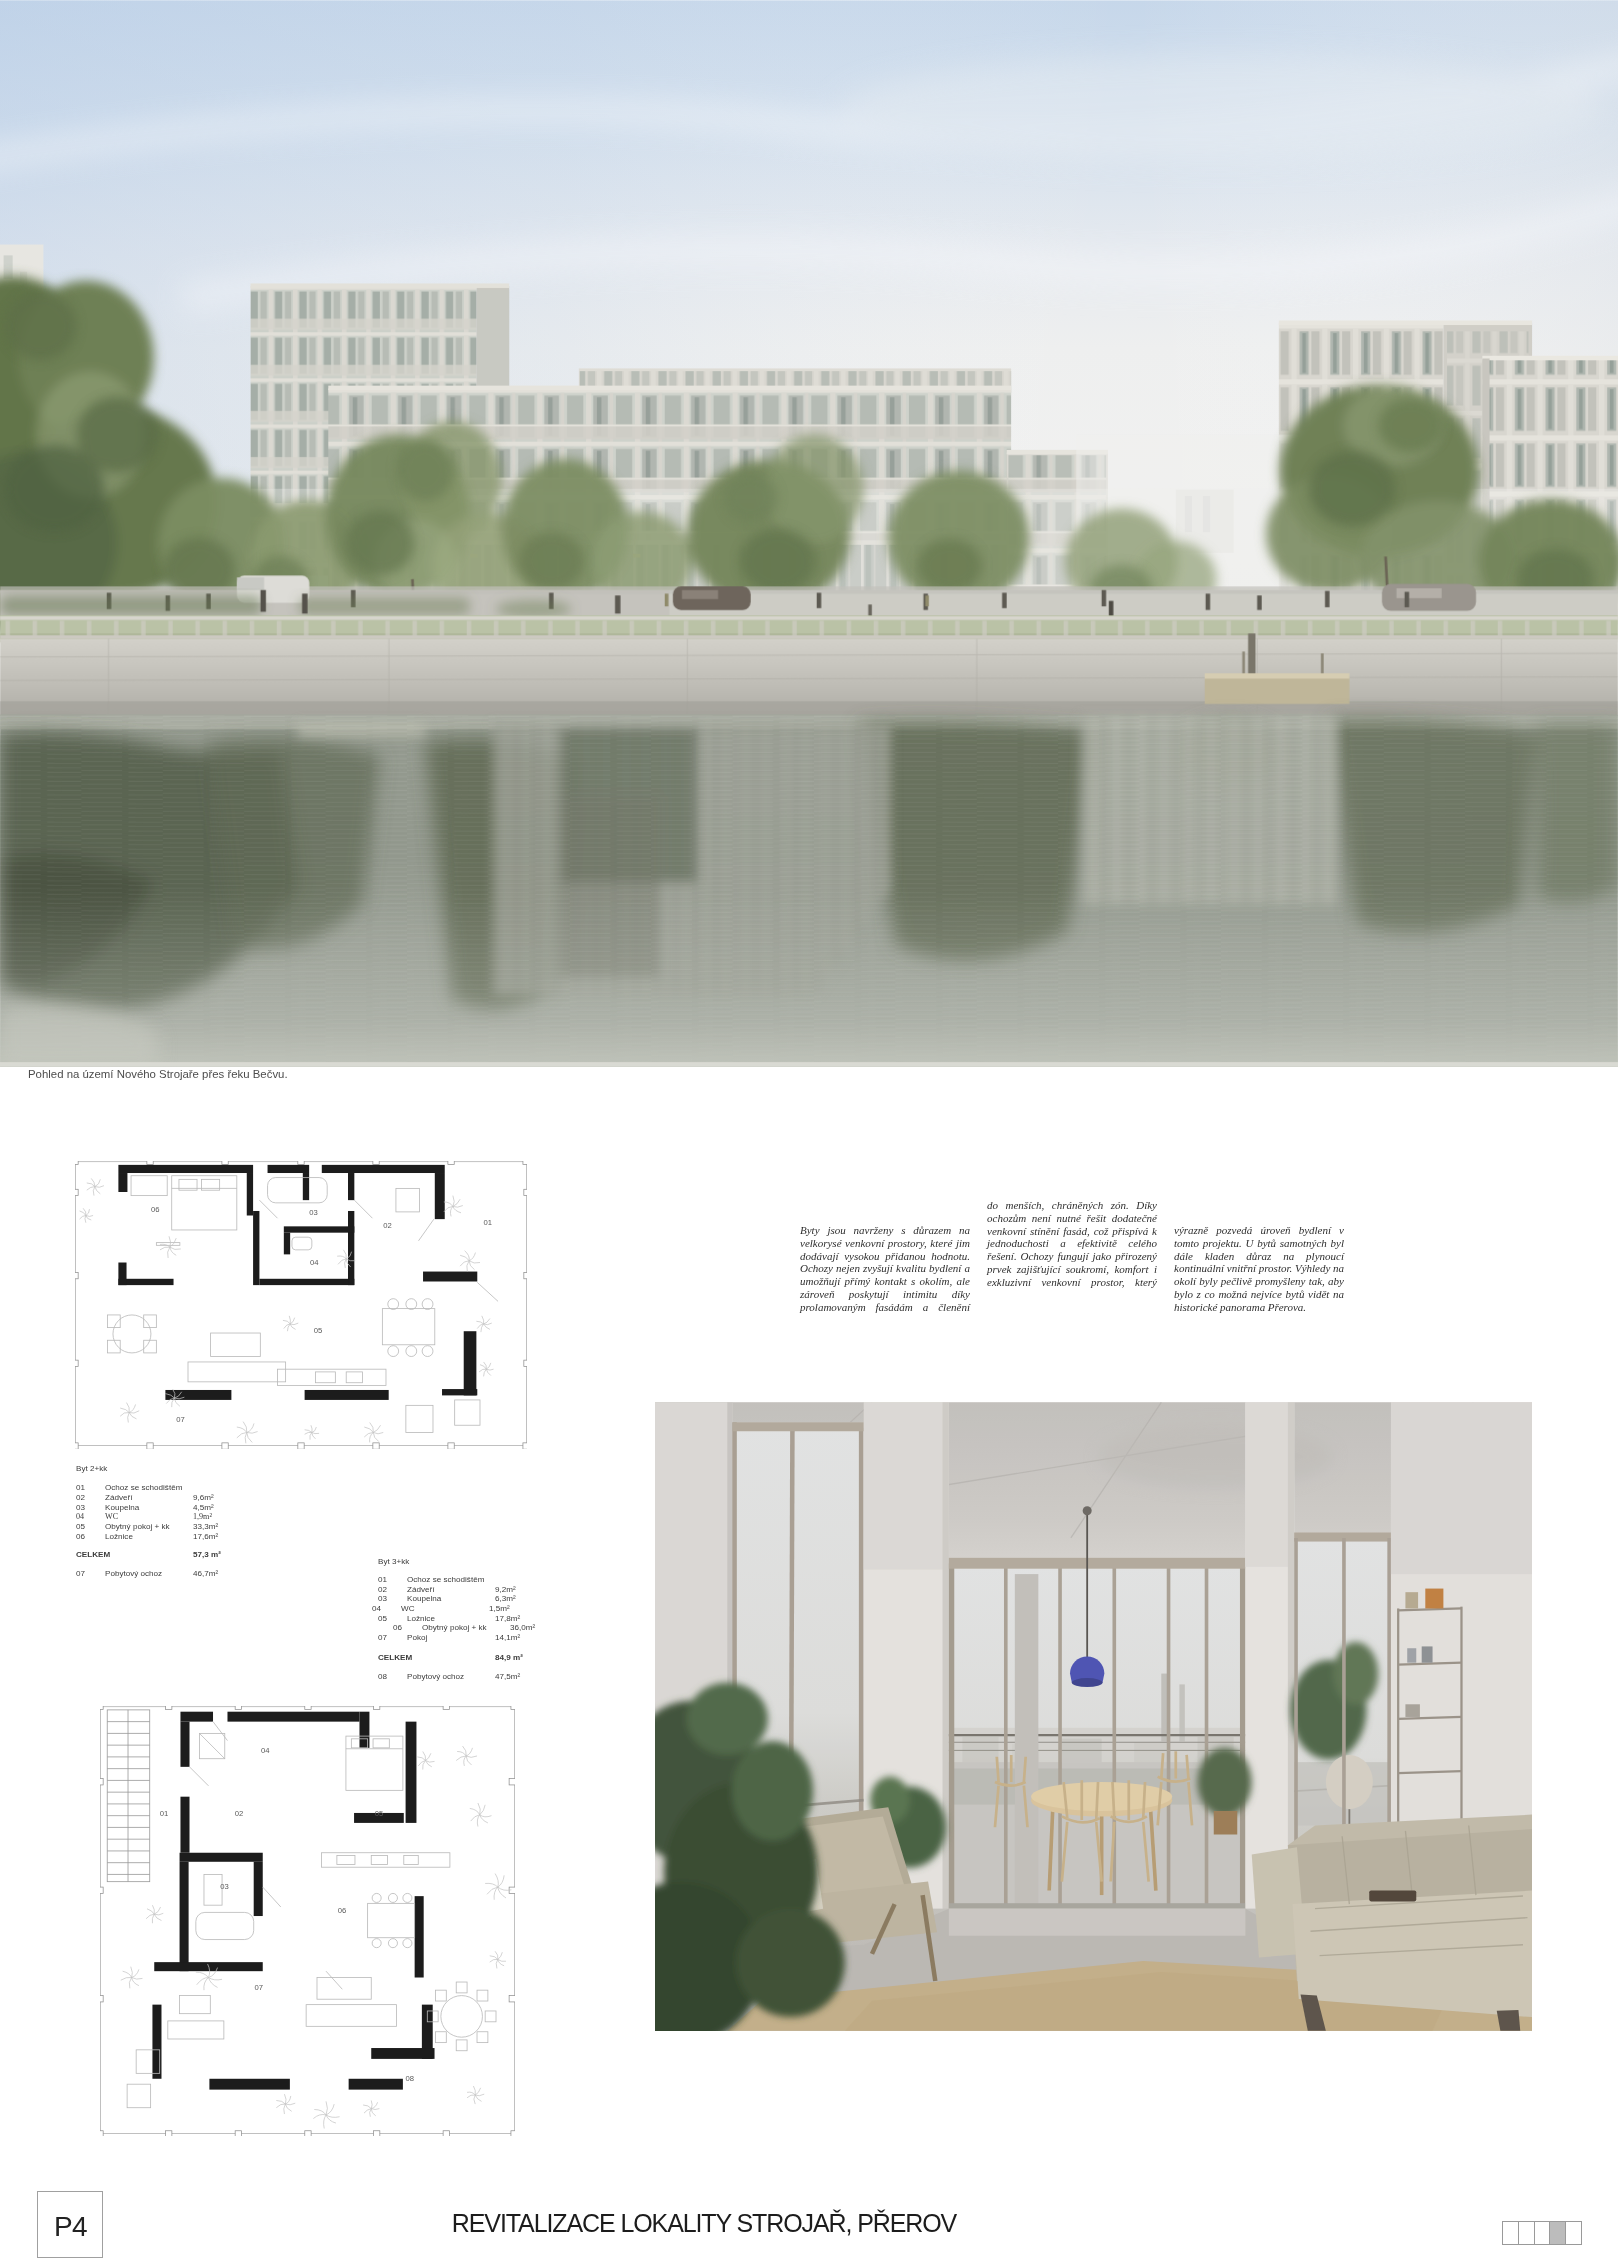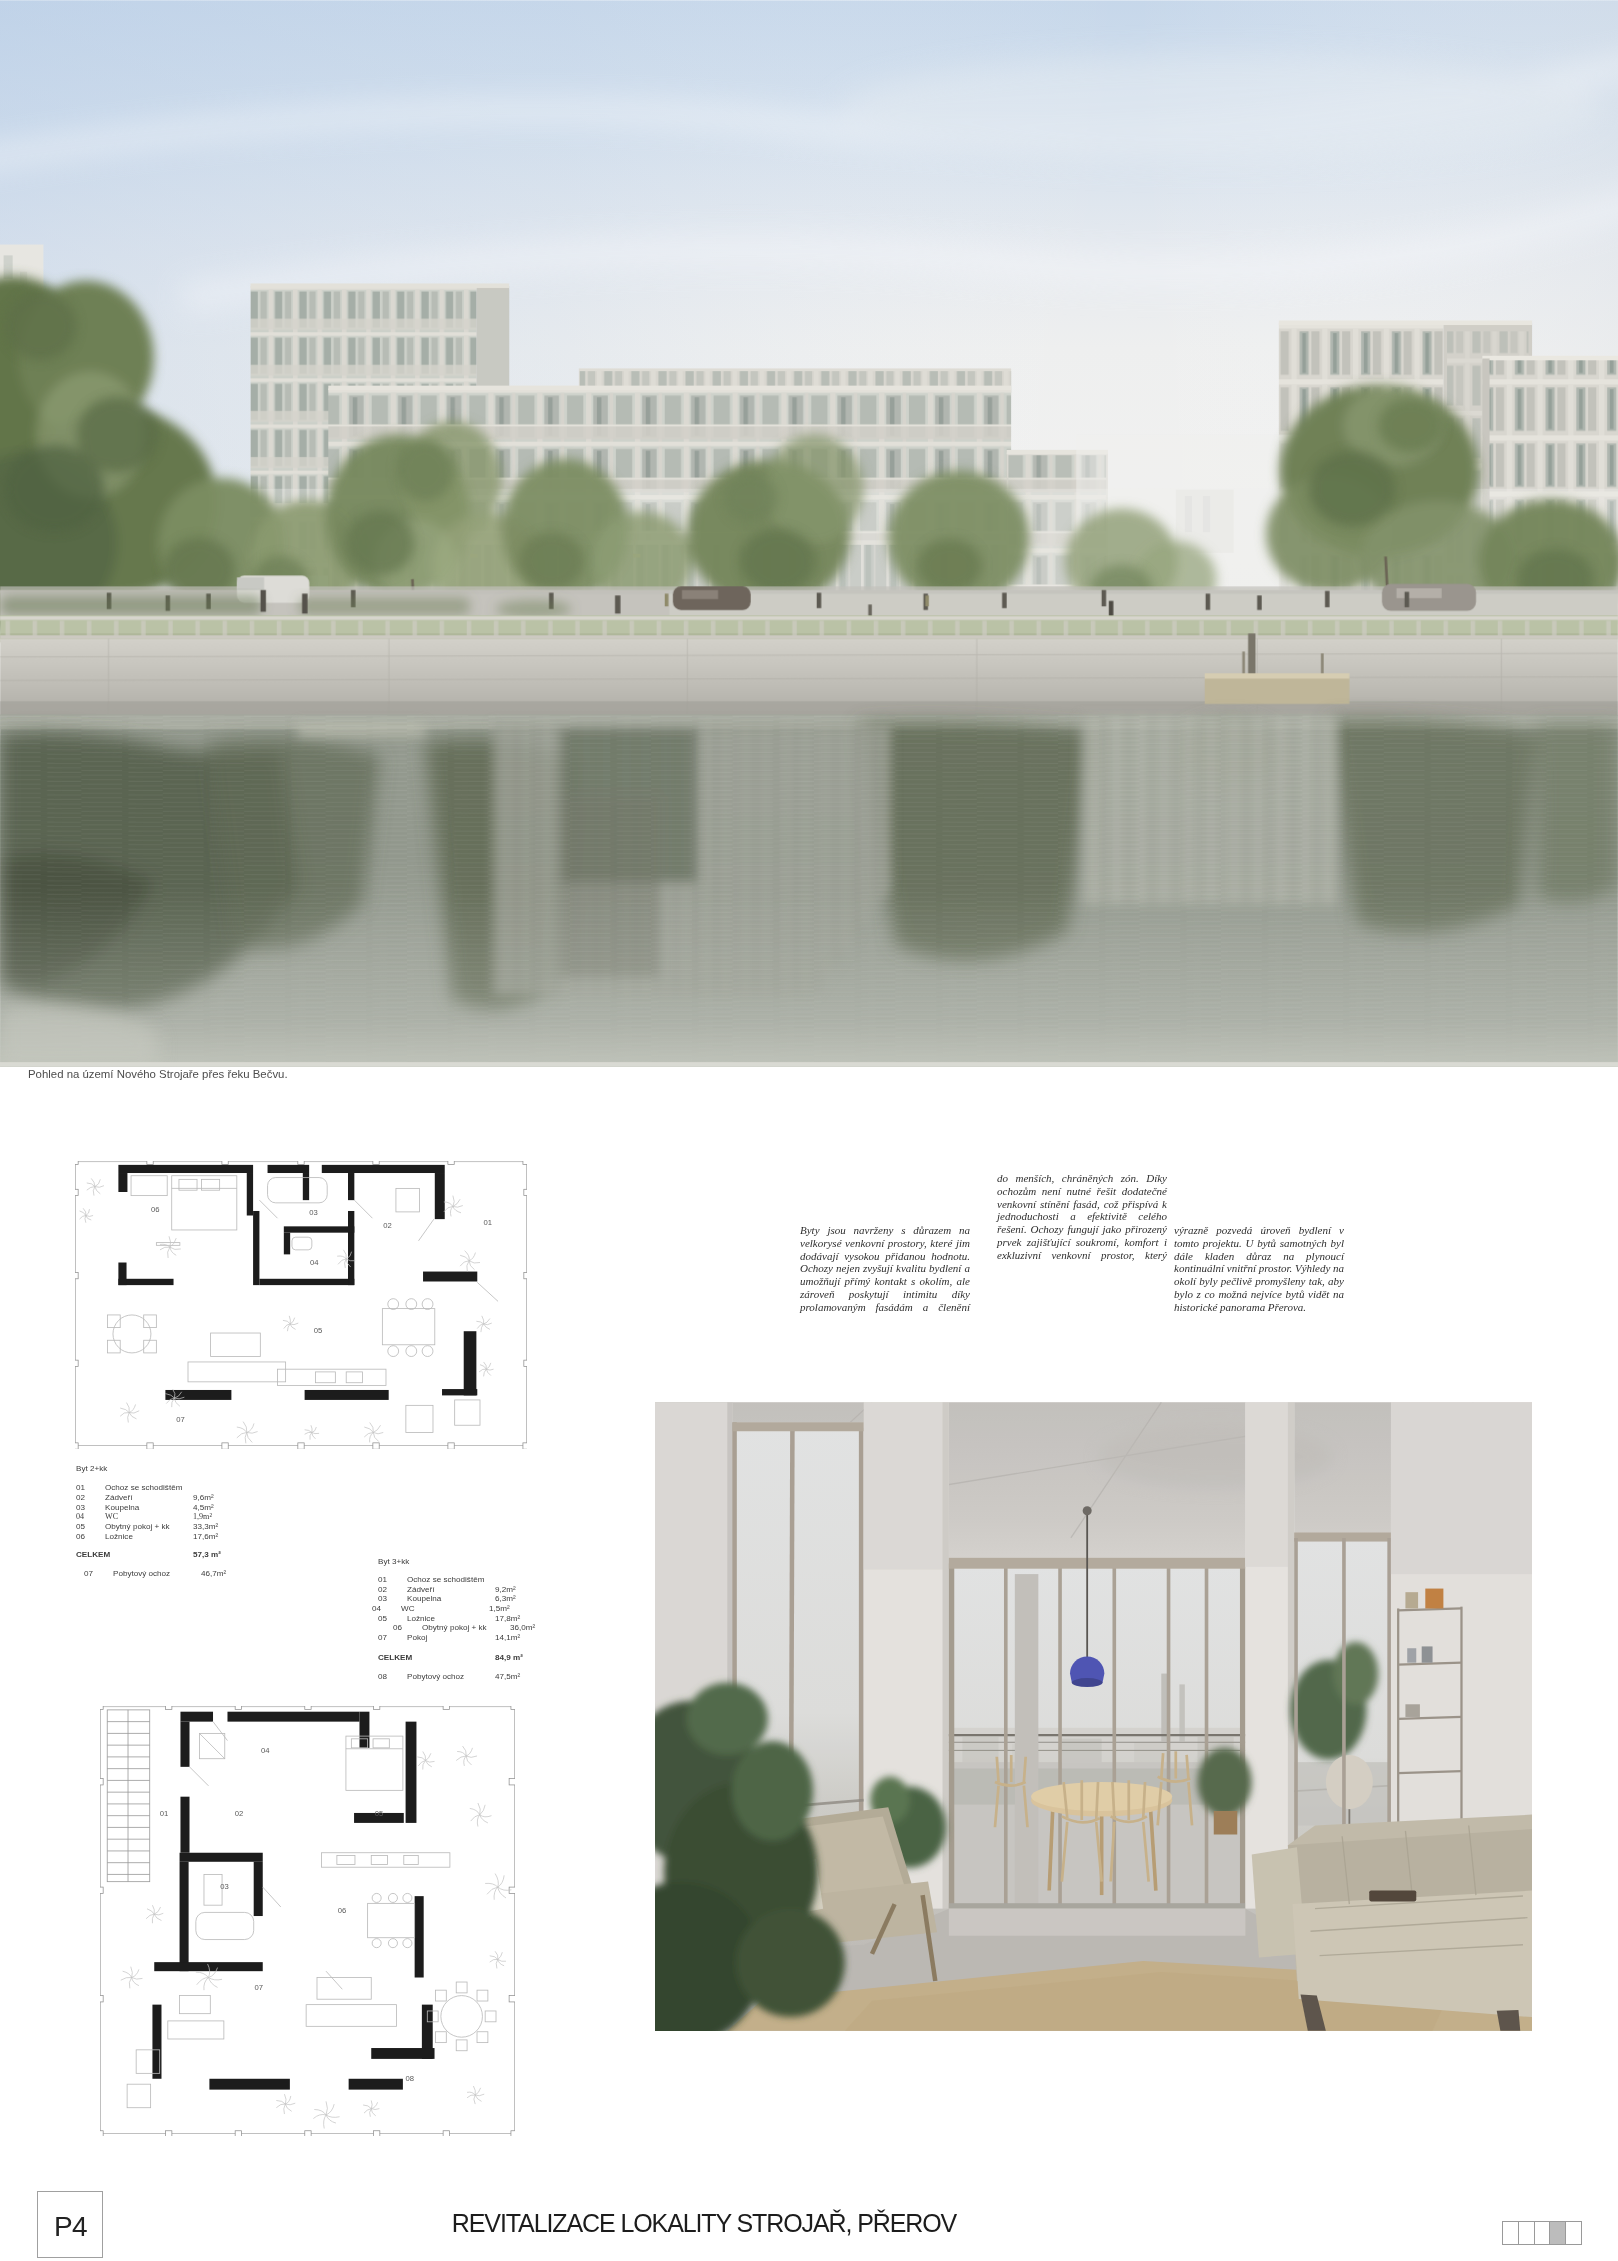--- a/index.html
+++ b/index.html
@@ -500,23 +500,23 @@
 </svg>
 
 <div class="abs" style="left:76px;top:1464px;font-size:8.1px;color:#3c3c3c;">Byt 2+kk</div>
 <div class="lrow" style="left:76px;top:1483px;"><span class="n">01</span><span class="w">Ochoz se schodištěm</span><span></span></div>
 <div class="lrow" style="left:76px;top:1493px;"><span class="n">02</span><span class="w">Zádveří</span><span>9,6m²</span></div>
 <div class="lrow" style="left:76px;top:1503px;"><span class="n">03</span><span class="w">Koupelna</span><span>4,5m²</span></div>
 <div class="lrow" style="left:76px;top:1512px;font-family:Liberation Serif, serif;"><span class="n">04</span><span class="w">WC</span><span>1,9m²</span></div>
 <div class="lrow" style="left:76px;top:1522px;"><span class="n">05</span><span class="w">Obytný pokoj + kk</span><span>33,3m²</span></div>
 <div class="lrow" style="left:76px;top:1532px;"><span class="n">06</span><span class="w">Ložnice</span><span>17,6m²</span></div>
 <div class="lrow" style="left:76px;top:1550px;font-weight:bold;"><span style="display:inline-block;width:117px;">CELKEM</span><span>57,3 m²</span></div>
-<div class="lrow" style="left:84px;top:1569px;"><span class="n">07</span><span class="w">Pobytový ochoz</span><span>46,7m²</span></div>
+<div class="lrow" style="left:76px;top:1569px;"><span class="n">07</span><span class="w">Pobytový ochoz</span><span>46,7m²</span></div>
 <div class="tcol" style="left:800px;top:1224px;text-align-last:justify;">Byty jsou navrženy s důrazem na velkorysé venkovní prostory, které jim dodávají vysokou přidanou hodnotu. Ochozy nejen zvyšují kvalitu bydlení a umožňují přímý kontakt s okolím, ale zároveň poskytují intimitu díky prolamovaným fasádám a členění</div>
-<div class="tcol" style="left:987px;top:1172px;text-align-last:justify;margin-left:10px;">do menších, chráněných zón. Díky ochozům není nutné řešit dodatečné venkovní stínění fasád, což přispívá k jednoduchosti a efektivitě celého řešení. Ochozy fungují jako přirozený prvek zajišťující soukromí, komfort i exkluzivní venkovní prostor, který</div>
+<div class="tcol" style="left:987px;top:1199px;text-align-last:justify;">do menších, chráněných zón. Díky ochozům není nutné řešit dodatečné venkovní stínění fasád, což přispívá k jednoduchosti a efektivitě celého řešení. Ochozy fungují jako přirozený prvek zajišťující soukromí, komfort i exkluzivní venkovní prostor, který</div>
 <div class="tcol" style="left:1174px;top:1224px;">výrazně pozvedá úroveň bydlení v tomto projektu. U bytů samotných byl dále kladen důraz na plynoucí kontinuální vnitřní prostor. Výhledy na okolí byly pečlivě promyšleny tak, aby bylo z co možná nejvíce bytů vidět na historické panorama Přerova.</div>
 <div class="lrow" style="left:378px;top:1557px;">Byt 3+kk</div>
 <div class="lrow" style="left:378px;top:1575px;"><span class="n">01</span><span class="w">Ochoz se schodištěm</span><span></span></div>
 <div class="lrow" style="left:378px;top:1585px;"><span class="n">02</span><span class="w">Zádveří</span><span>9,2m²</span></div>
 <div class="lrow" style="left:378px;top:1594px;"><span class="n">03</span><span class="w">Koupelna</span><span>6,3m²</span></div>
 <div class="lrow" style="left:372px;top:1604px;"><span class="n">04</span><span class="w">WC</span><span>1,5m²</span></div>
 <div class="lrow" style="left:378px;top:1614px;"><span class="n">05</span><span class="w">Ložnice</span><span>17,8m²</span></div>
 <div class="lrow" style="left:378px;top:1623px;padding-left:15px;"><span class="n">06</span><span class="w">Obytný pokoj + kk</span><span>36,0m²</span></div>
 <div class="lrow" style="left:378px;top:1633px;"><span class="n">07</span><span class="w">Pokoj</span><span>14,1m²</span></div>
 <div class="lrow" style="left:378px;top:1653px;font-weight:bold;"><span style="display:inline-block;width:117px;">CELKEM</span><span>84,9 m²</span></div>

